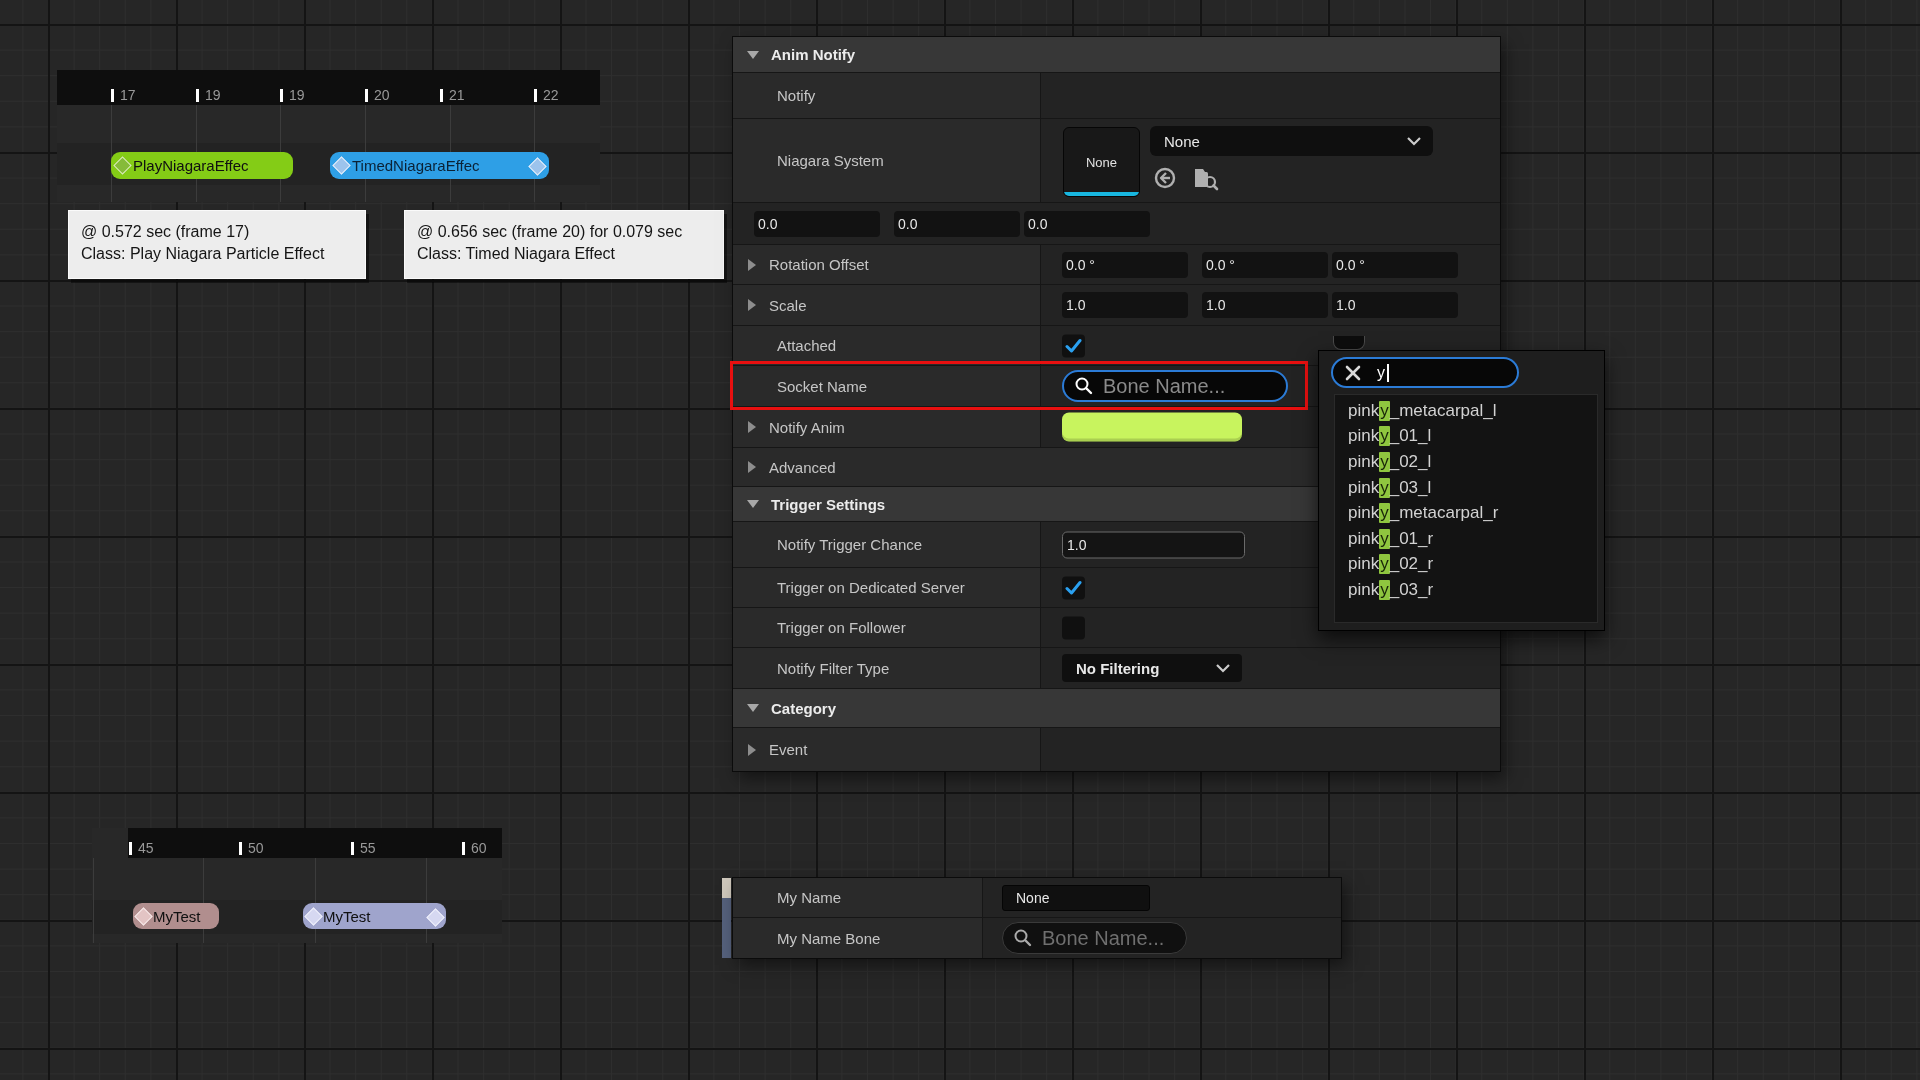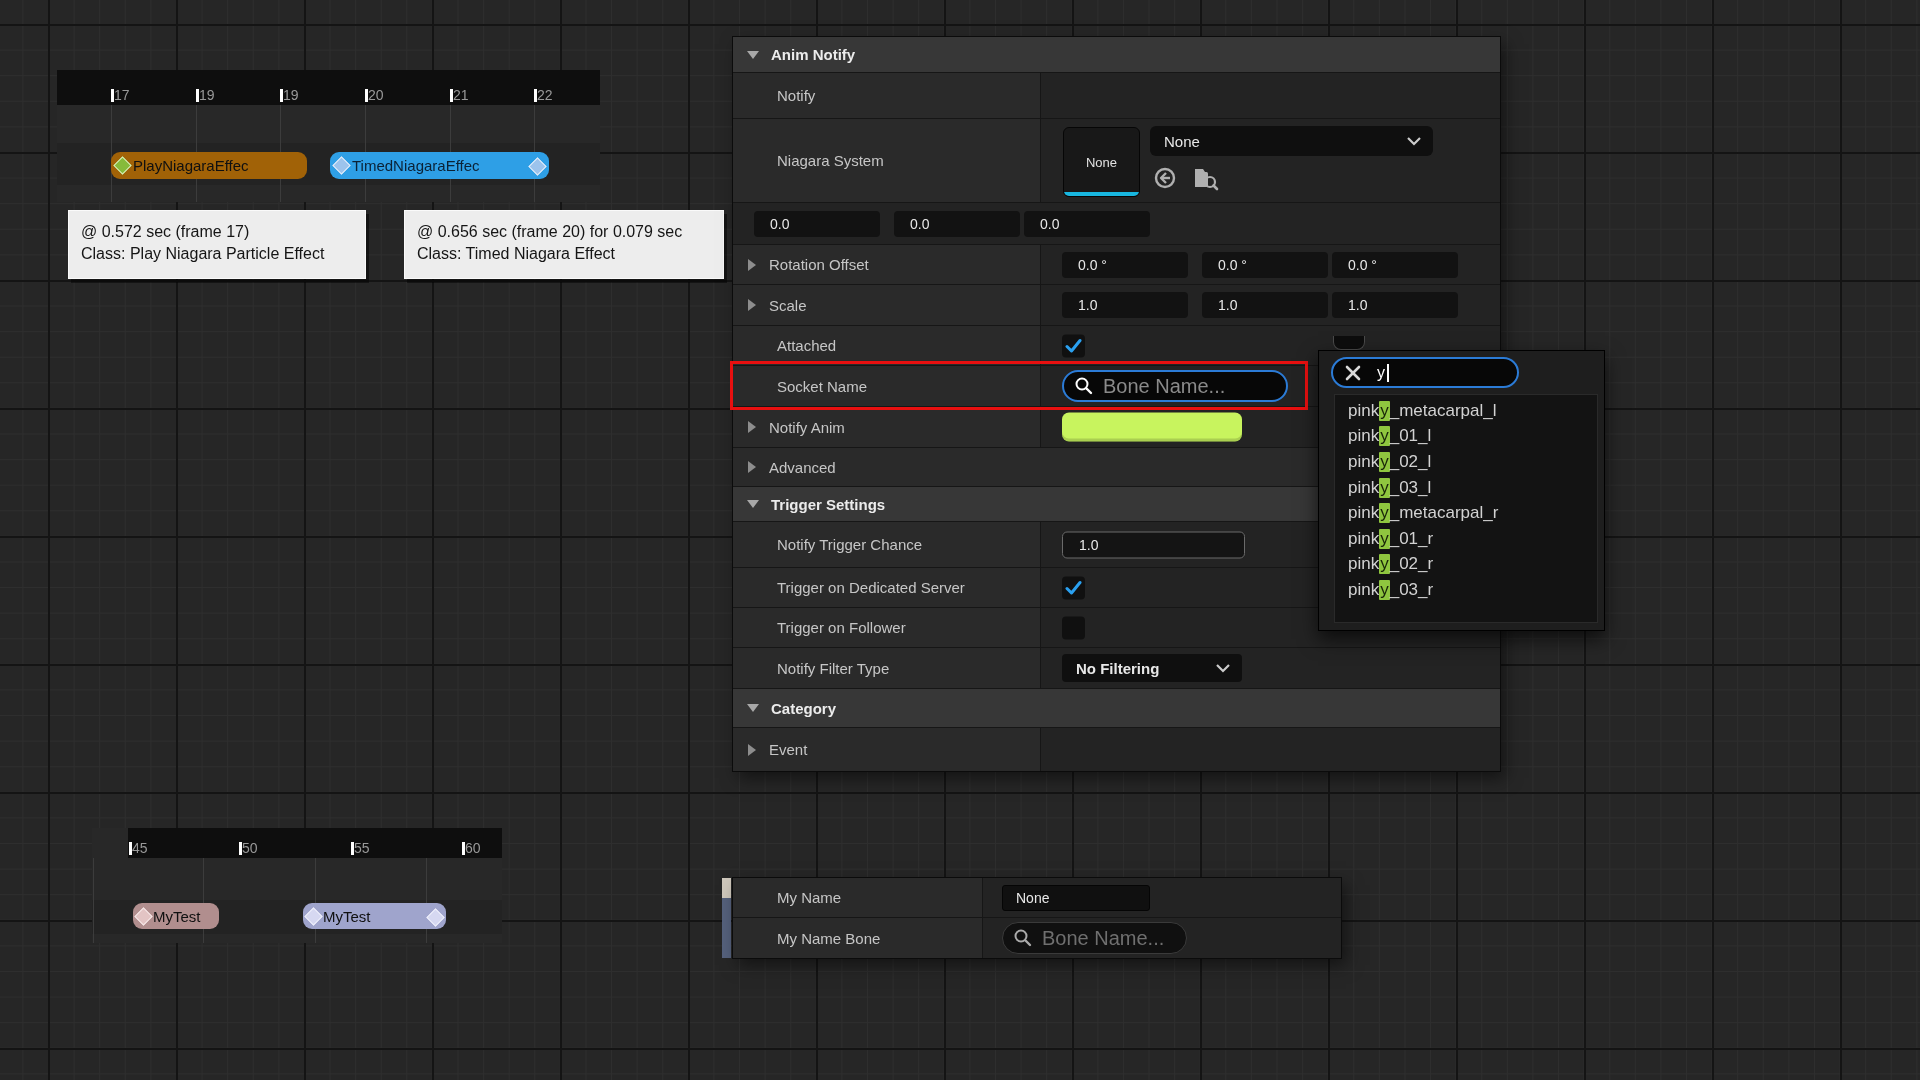--- a/index.html
+++ b/index.html
@@ -11,21 +11,21 @@
       linear-gradient(to bottom,#141414 2px,transparent 2px),
       linear-gradient(to right,#2e2e2e 1px,transparent 1px),
       linear-gradient(to bottom,#2e2e2e 1px,transparent 1px);
     background-size:128px 128px,128px 128px,25.6px 25.6px,25.6px 25.6px;
     background-position:48px 24px,48px 24px,48px 24px,48px 24px;}
   .abs{position:absolute;}
 
   
   .tlbox{position:absolute;background:#282828;}
   .tlhead{position:absolute;left:0;right:0;top:0;background:#0e0e0e;}
-  .tick{position:absolute;bottom:3px;display:flex;align-items:flex-end;}
+  .tick{position:absolute;bottom:3px;display:flex;align-items:flex-end;gap:6px;}
   .tickmark{width:3px;height:13px;background:#ffffff;}
   .ticknum{color:#999999;font-size:14px;line-height:14px;}
   .vline{position:absolute;width:1px;background:#3c3c3c;}
   .trackdark{position:absolute;left:0;right:0;background:#232323;}
   .nbar{position:absolute;height:27px;border-radius:9px;display:flex;align-items:center;color:#101010;font-size:15px;white-space:nowrap;overflow:hidden;}
   .dia{width:11px;height:11px;transform:rotate(45deg);flex:0 0 auto;}
   .dia-abs{position:absolute;top:8px;}
 
   
   .tooltip{position:absolute;background:#ededed;border:1px solid #fafafa;
@@ -38,21 +38,21 @@
   .pcell-l{width:308px;flex:0 0 308px;background:#2a2a2a;border-right:1px solid #161616;
     display:flex;align-items:center;box-sizing:border-box;color:#c6c6c6;font-size:15px;}
   .pcell-v{flex:1;background:#232323;position:relative;}
   .phead{display:flex;align-items:center;background:#373737;border-bottom:1px solid #161616;
     color:#ececec;font-size:15px;font-weight:bold;box-sizing:border-box;}
   .tri-d{width:0;height:0;border-top:8px solid #a8a8a8;border-left:6px solid transparent;border-right:6px solid transparent;margin:0 12px 0 14px;}
   .tri-r{width:0;height:0;border-left:8px solid #8d8d8d;border-top:6px solid transparent;border-bottom:6px solid transparent;margin:0 13px 0 15px;}
   .indent{margin-left:44px;}
   .numin{position:absolute;top:50%;transform:translateY(-50%);height:26px;width:126px;
     background:#121212;border-radius:4px;color:#e8e8e8;font-size:14px;display:flex;align-items:center;
-    padding-left:16px;box-sizing:border-box;}
+    padding-left:4px;box-sizing:border-box;}
   .chk{position:absolute;left:21px;top:50%;transform:translateY(-50%);width:23px;height:23px;
     background:#101010;border-radius:4px;display:flex;align-items:center;justify-content:center;}
   .pill{position:absolute;display:flex;align-items:center;background:#070707;border-radius:17px;box-sizing:border-box;}
   .pill .ph{color:#8a8a8a;font-size:20px;}
   .swatch{position:absolute;left:21px;top:50%;transform:translateY(-50%);width:180px;height:29px;
     border-radius:7px;box-shadow:inset 0 -3px 0 rgba(0,0,0,.15);}
   .combo{position:absolute;background:#0f0f0f;border-radius:4px;display:flex;align-items:center;
     color:#e8e8e8;font-size:15px;padding-left:14px;box-sizing:border-box;}
   .combo svg{position:absolute;right:11px;}
   .thumb{position:absolute;left:22px;top:8px;width:77px;height:70px;background:#181818;border:1px solid #060606;
@@ -94,37 +94,37 @@
           <span class="ticknum">19</span>
         </div>
       <div class="tick" style="left:223px;">
           <span class="tickmark"></span>
           <span class="ticknum">19</span>
         </div>
       <div class="tick" style="left:308px;">
           <span class="tickmark"></span>
           <span class="ticknum">20</span>
         </div>
-      <div class="tick" style="left:393px;">
+      <div class="tick" style="left:383px;">
           <span class="tickmark"></span>
           <span class="ticknum">21</span>
         </div>
       <div class="tick" style="left:477px;">
           <span class="tickmark"></span>
           <span class="ticknum">22</span>
         </div>
     </div>
     <div class="trackdark" style="top:73px;height:42px;"></div>
     <div class="vline" style="left:54px;top:35px;height:97px;"></div>
     <div class="vline" style="left:139px;top:35px;height:97px;"></div>
     <div class="vline" style="left:223px;top:35px;height:97px;"></div>
     <div class="vline" style="left:308px;top:35px;height:97px;"></div>
     <div class="vline" style="left:393px;top:35px;height:97px;"></div>
     <div class="vline" style="left:477px;top:35px;height:97px;"></div>
-    <div class="nbar" style="left: 54px; top: 82px; width: 196px; background-color: #a16207;">
+    <div class="nbar" style="left: 54px; top: 82px; width: 182px; background-color: #84cc16;">
       <span class="dia" style="margin-left:5px;background:#86bb3a;border:1.5px solid #dcedba;"></span>
       <span style="margin-left:4px;">PlayNiagaraEffec</span>
     </div>
     <div class="nbar" style="left: 273px; top: 82px; width: 219px; color: rgb(11, 34, 54); background-color: rgb(46, 159, 230);">
       <span class="dia" style="margin-left:5px;background:#9cc3ec;border:1.5px solid #e2eefb;"></span>
       <span style="margin-left:4px;">TimedNiagaraEffec</span>
       <span class="dia dia-abs" style="right:5px;background:#9cc3ec;border:1.5px solid #e2eefb;"></span>
     </div>
   </div>
 

